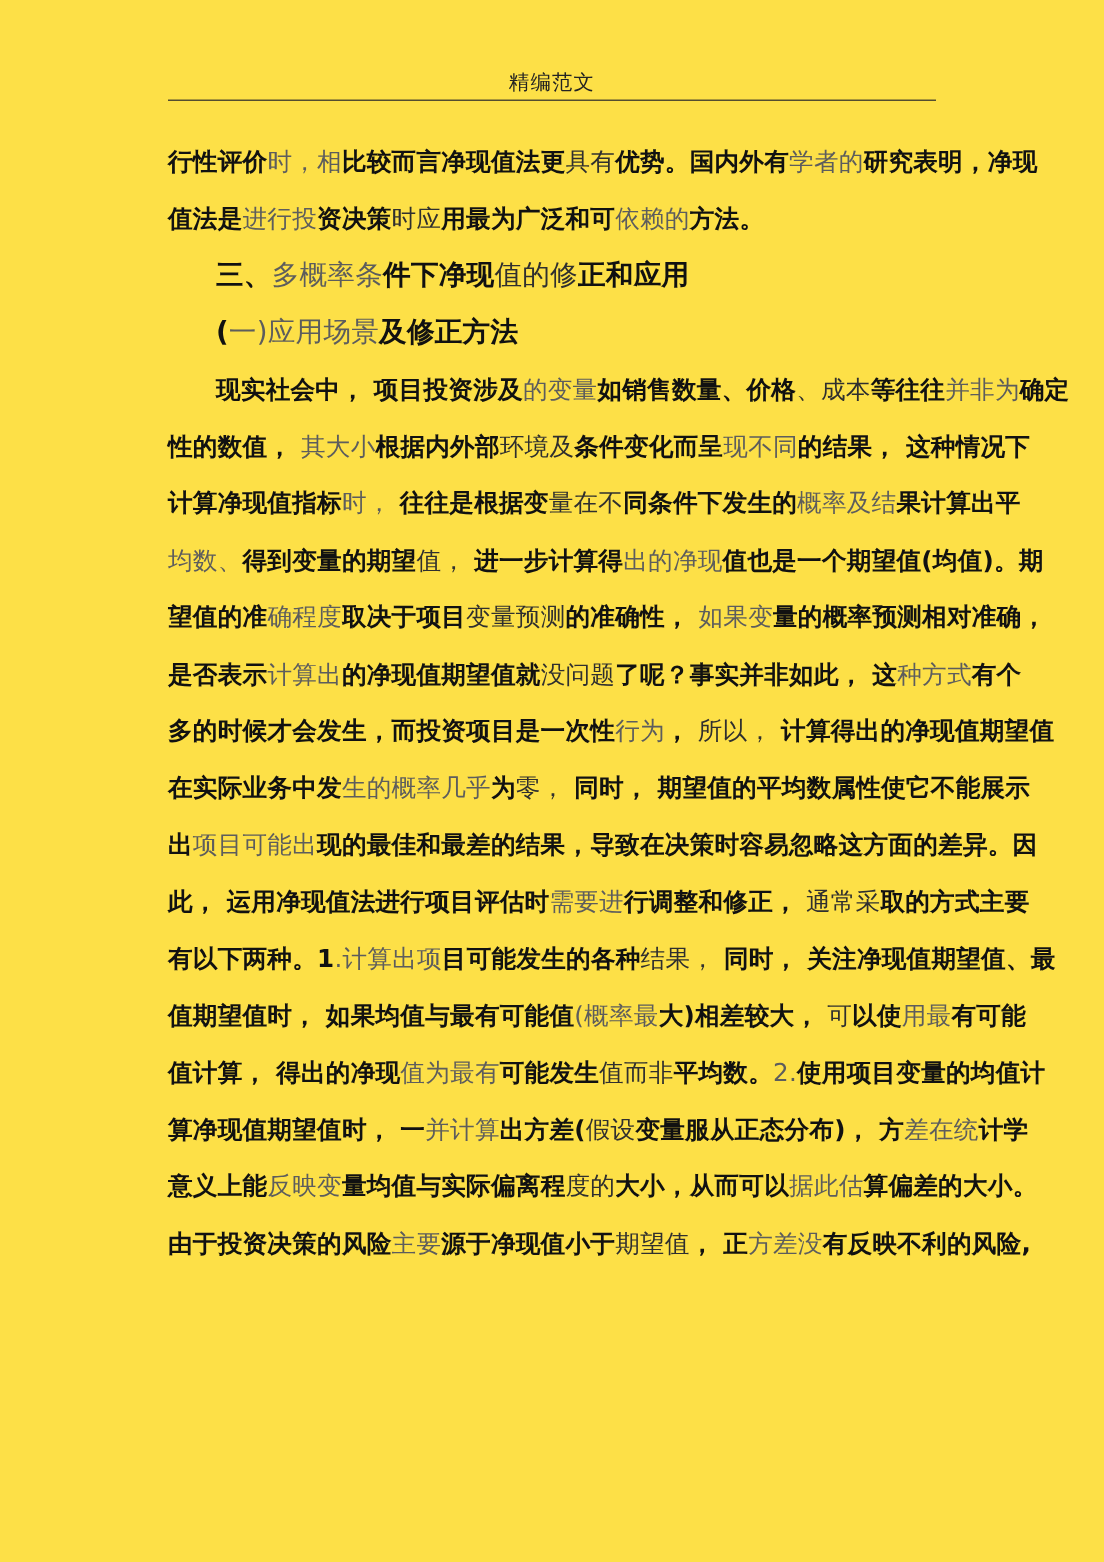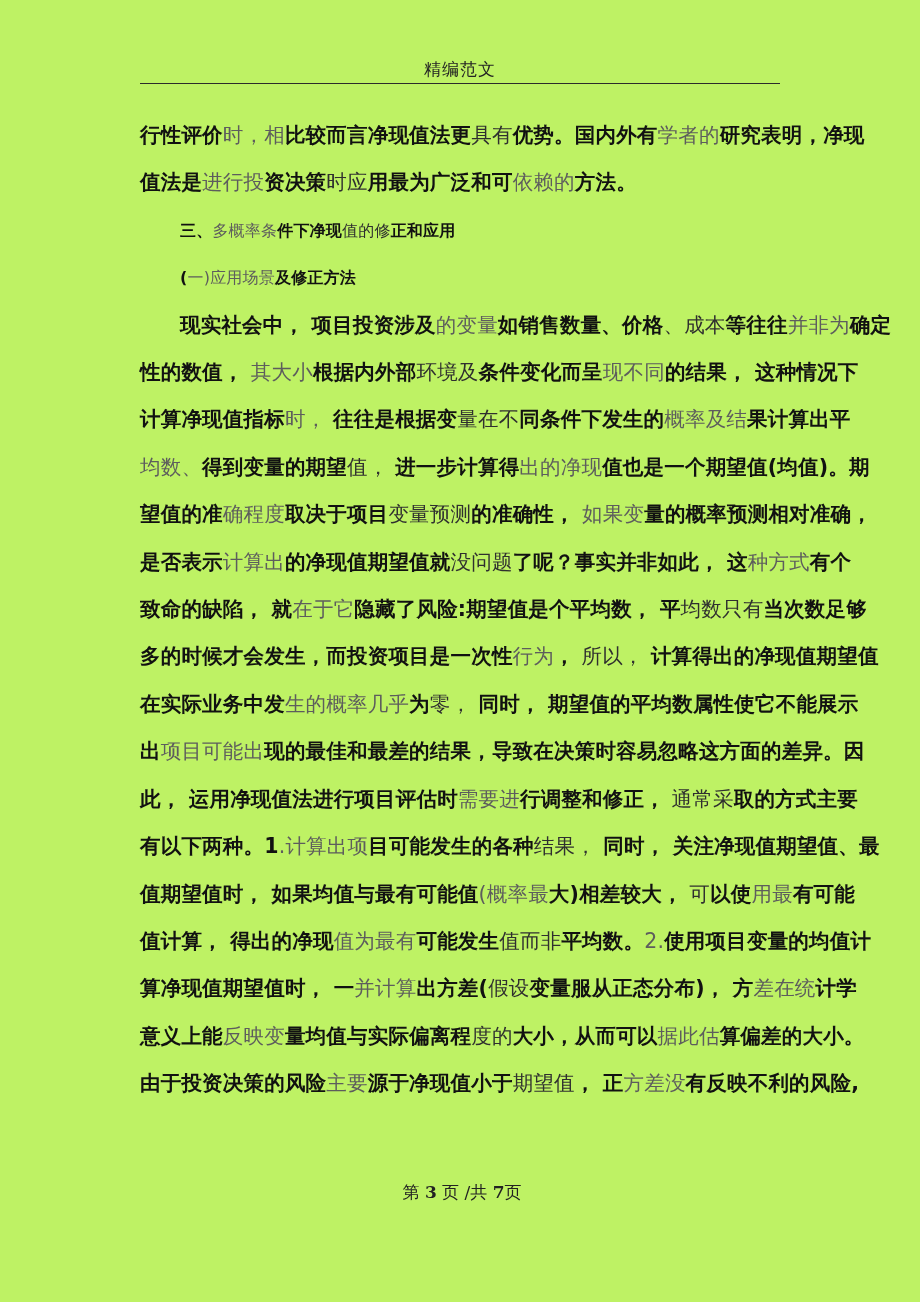--- a/index.html
+++ b/index.html
@@ -13,21 +13,21 @@
     overflow: hidden;
     font-family: "DejaVu Sans", "Liberation Sans", sans-serif;
     color: #1a1a1a;
     -webkit-font-smoothing: none;
   }
 
   .page {
     position: relative;
     width: 920px;
     height: 1302px;
-    background: #bef264;
+    background: #fde047;
   }
 
   
   .page-header {
     position: absolute;
     left: 140px;
     top: 58px;
     width: 640px;
     text-align: center;
   }
@@ -69,21 +69,21 @@
   .lt {
     font-weight: 400;
     color: #5d5d5d;
   }
   .md {
     font-weight: 400;
     color: #2f2f2f;
   }
 
   .heading-line {
-    font-size: 16px;
+    font-size: 23px;
     line-height: 47.4px;
     letter-spacing: 0.2px;
     font-weight: 700;
     color: #111111;
     white-space: pre;
   }
 
   .indent2 { padding-left: 40px; }
 
   
@@ -124,31 +124,27 @@
 
     <div class="heading-line indent2">三、<span class="lt">多概率条</span>件下净现<span class="md">值的修</span>正和应用</div>
     <div class="heading-line indent2">(<span class="lt">一)应用场景</span>及修正方法</div>
 
     <div class="tline indent2">现实社会中， 项目投资涉及<span class="lt">的变量</span>如销售数量、价格<span class="md">、成本</span>等往往<span class="lt">并非为</span>确定</div>
     <div class="tline">性的数值， <span class="lt">其大小</span>根据内外部<span class="md">环境及</span>条件变化而呈<span class="lt">现不同</span>的结果， 这种情况下</div>
     <div class="tline">计算净现值指标<span class="lt">时， </span>往往是根据变<span class="md">量在不</span>同条件下发生的<span class="lt">概率及结</span>果计算出平</div>
     <div class="tline"><span class="lt">均数、</span>得到变量的期望<span class="md">值， </span>进一步计算得<span class="lt">出的净现</span>值也是一个期望值(均值)。期</div>
     <div class="tline">望值的准<span class="lt">确程度</span>取决于项目<span class="md">变量预测</span>的准确性， <span class="lt">如果变</span>量的概率预测相对准确，</div>
     <div class="tline">是否表示<span class="lt">计算出</span>的净现值期望值就<span class="md">没问题</span>了呢？事实并非如此， 这<span class="lt">种方式</span>有个</div>
-    <div class="tline">致命的缺陷， 就<span class="lt">在于它</span>隐藏了风险:期望值是个平均数， 平<span class="md">均数只有</span>当次数足够</div>
     <div class="tline">多的时候才会发生，而投资项目是一次性<span class="lt">行为</span>，<span class="md"> 所以，</span> 计算得出的净现值期望值</div>
     <div class="tline">在实际业务中发<span class="lt">生的概率几乎</span>为<span class="md">零，</span> 同时， 期望值的平均数属性使它不能展示</div>
     <div class="tline">出<span class="lt">项目可能出</span>现的最佳和最差的结果，导致在决策时容易忽略这方面的差异。因</div>
     <div class="tline">此， 运用净现值法进行项目评估时<span class="lt">需要进</span>行调整和修正，<span class="md"> 通常采</span>取的方式主要</div>
     <div class="tline">有以下两种。1<span class="lt">.计算出项</span>目可能发生的各种<span class="md">结果，</span> 同时， 关注净现值期望值、最</div>
     <div class="tline">值期望值时， 如果均值与最有可能值<span class="lt">(概率最</span>大)相差较大，<span class="md"> 可</span>以使<span class="lt">用最</span>有可能</div>
     <div class="tline">值计算， 得出的净现<span class="lt">值为最有</span>可能发生<span class="md">值而非</span>平均数。<span class="lt">2.</span>使用项目变量的均值计</div>
     <div class="tline">算净现值期望值时， 一<span class="lt">并计算</span>出方差(<span class="md">假设</span>变量服从正态分布)， 方<span class="lt">差在统</span>计学</div>
     <div class="tline">意义上能<span class="lt">反映变</span>量均值与实际偏离程<span class="md">度的</span>大小，从而可以<span class="lt">据此估</span>算偏差的大小。</div>
     <div class="tline">由于投资决策的风险<span class="lt">主要</span>源于净现值小于<span class="md">期望值</span>， 正<span class="lt">方差没</span>有反映不利的风险,</div>
 
   </div>
 
-  <div class="page-footer">
-    <span class="footer-inner"><span>第 </span><span class="pg-num">3</span><span> 页 /共 </span><span class="pg-num">7</span><span>页</span></span>
-  </div>
 
 </div>
 
 </body></html>

